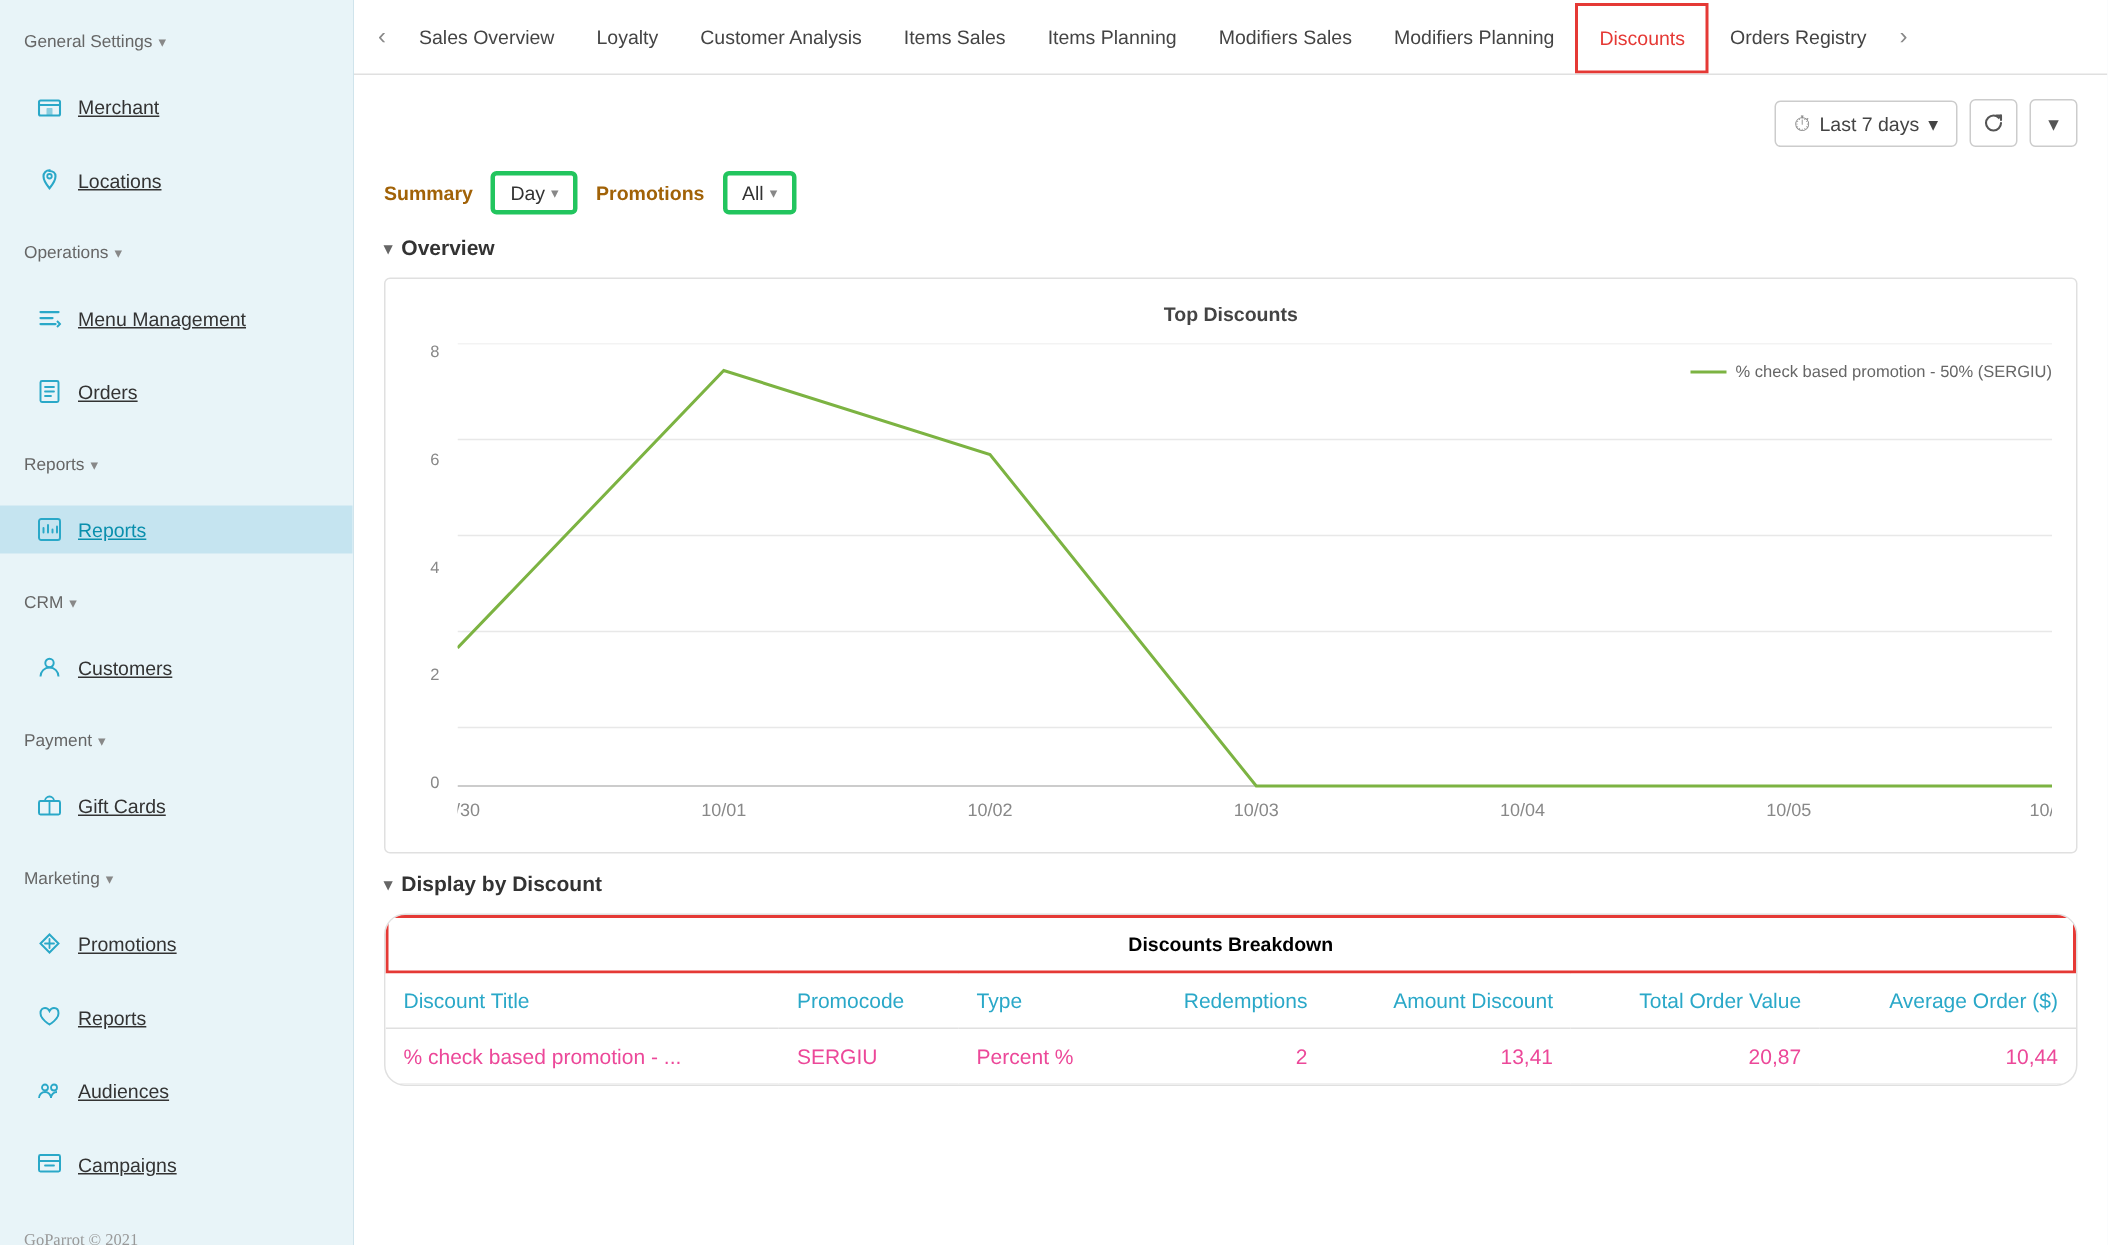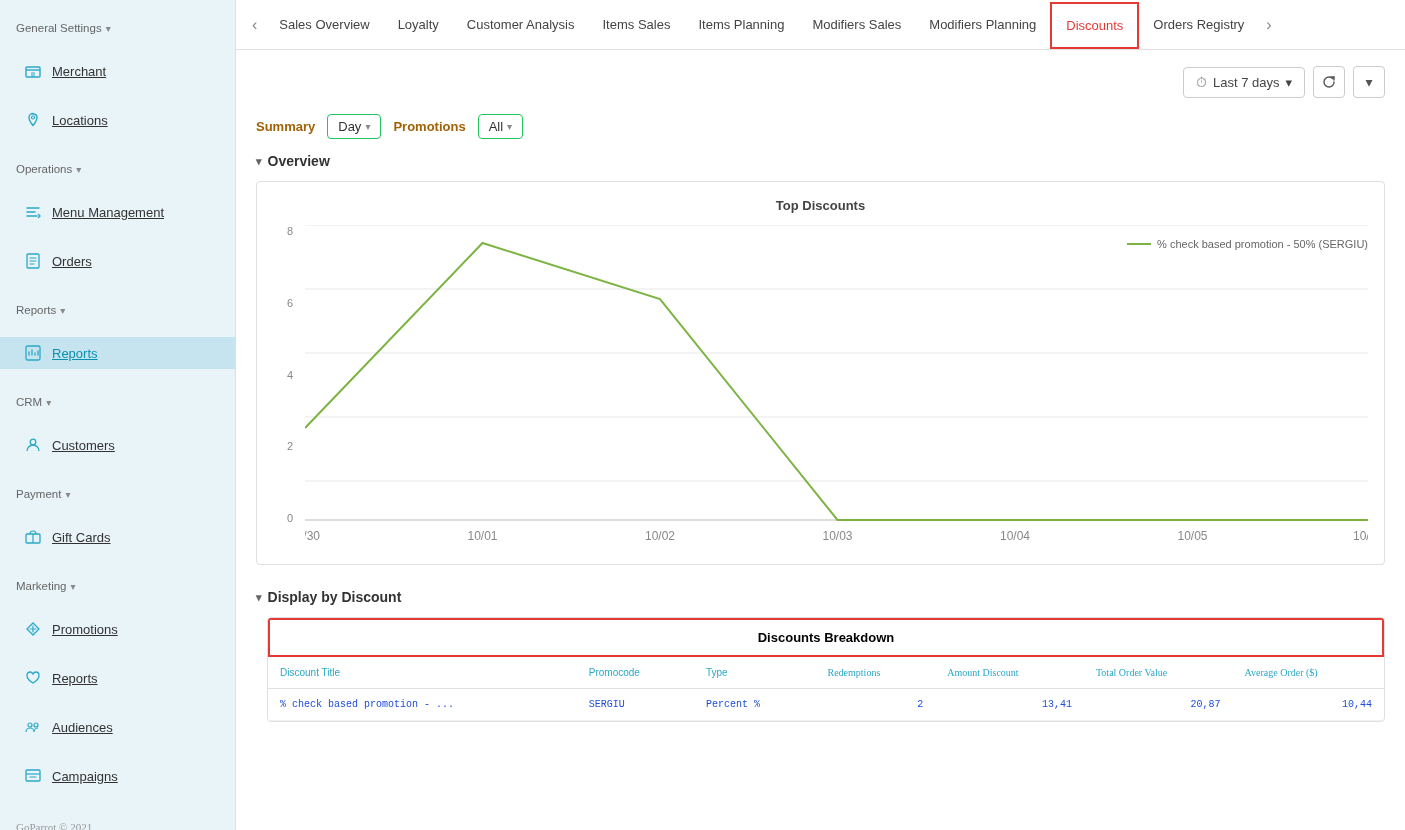--- a/index.html
+++ b/index.html
@@ -147,21 +147,21 @@
       align-items: center;
       gap: 12px;
       margin-bottom: 14px;
     }
     .summary-label { font-size: 13px; font-weight: 600; color: #a16207; }
     .summary-select {
       display: flex;
       align-items: center;
       gap: 4px;
       padding: 4px 10px;
-      border: 1px solid #22c55e;
+      border: 3px solid #22c55e;
       border-radius: 4px;
       background: #fff;
       font-size: 13px;
       cursor: pointer;
       color: #333;
       justify-content: center;
     }
     .summary-select .caret { font-size: 10px; color: #888; }
 
     
@@ -174,21 +174,21 @@
       align-items: center;
       gap: 6px;
     }
     .section-header .chevron-down { font-size: 11px; color: #666; }
 
     
     #chart-container {
       border: 1px solid #e0e0e0;
       border-radius: 4px;
       padding: 16px;
-      margin-bottom: 24px;
+      margin-bottom: 12px;
       background: #fff;
     }
     .chart-title {
       text-align: center;
       font-size: 13px;
       font-weight: 600;
       color: #444;
       margin-bottom: 12px;
     }
     .chart-area {
@@ -228,56 +228,54 @@
       height: 2px;
       background: #7cb342;
     }
 
     
     #display-by-discount { margin-bottom: 16px; }
 
     
     #table-container {
       border: 1px solid #e0e0e0;
-      border-radius: 4px;
+      border-radius: 14px;
       overflow: hidden;
-      margin-left: 11px;
     }
     .table-title-row {
       text-align: center;
       padding: 10px;
       font-size: 13px;
       font-weight: 600;
       border: 2px solid #e53935;
       background: #fff;
     }
     table {
       width: 100%;
       border-collapse: collapse;
-      font-size: 10px;
+      font-size: 14px;
     }
     thead tr {
       background: #fff;
       border-bottom: 1px solid #e0e0e0;
     }
     thead th {
       padding: 10px 12px;
       text-align: left;
       font-weight: 500;
       color: #2aa8c8;
       white-space: nowrap;
     }
-    thead th.right { text-align: left; font-family: Liberation Serif, serif; }
+    thead th.right { text-align: right; }
     tbody tr {
       border-bottom: 1px solid #f0f0f0;
     }
     tbody td {
       padding: 10px 12px;
-      color: #1d4ed8;
-      font-family: Liberation Mono, monospace;
+      color: #ec4899;
     }
     tbody td.right { text-align: right; }
   </style>
 </head>
 <body>
 
 <div id="sidebar">
 
   <div class="sidebar-section-header">
     <span>General Settings</span>

